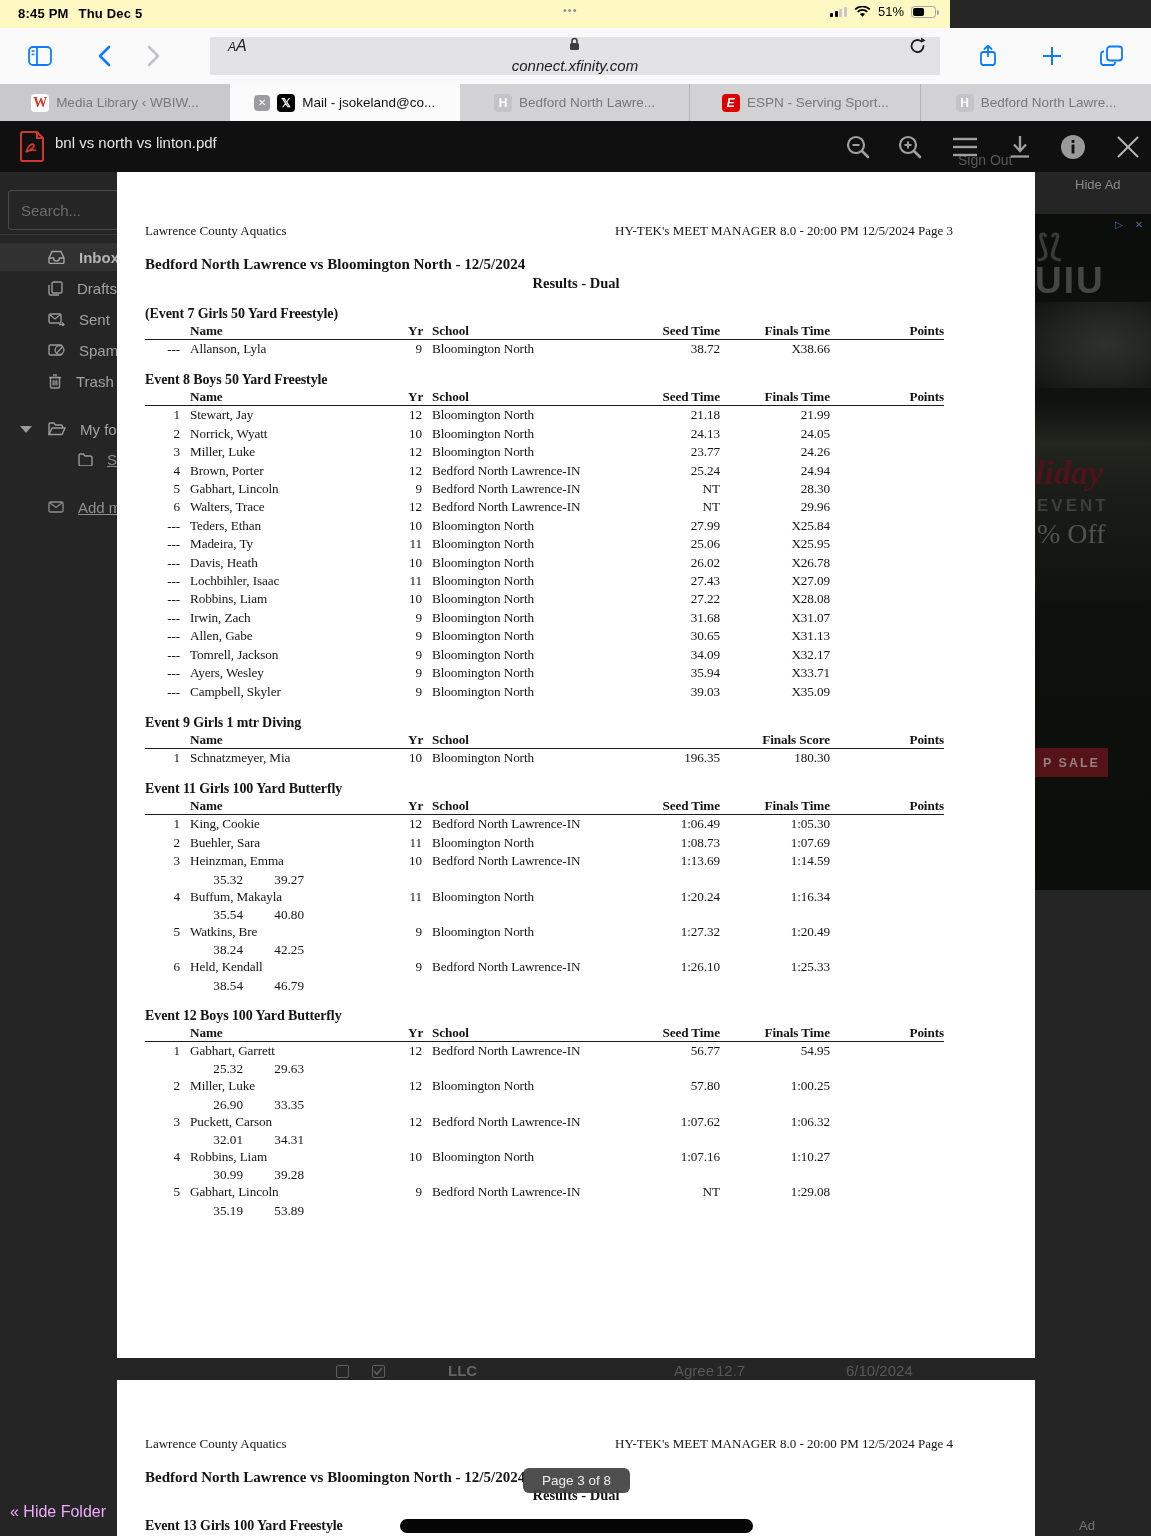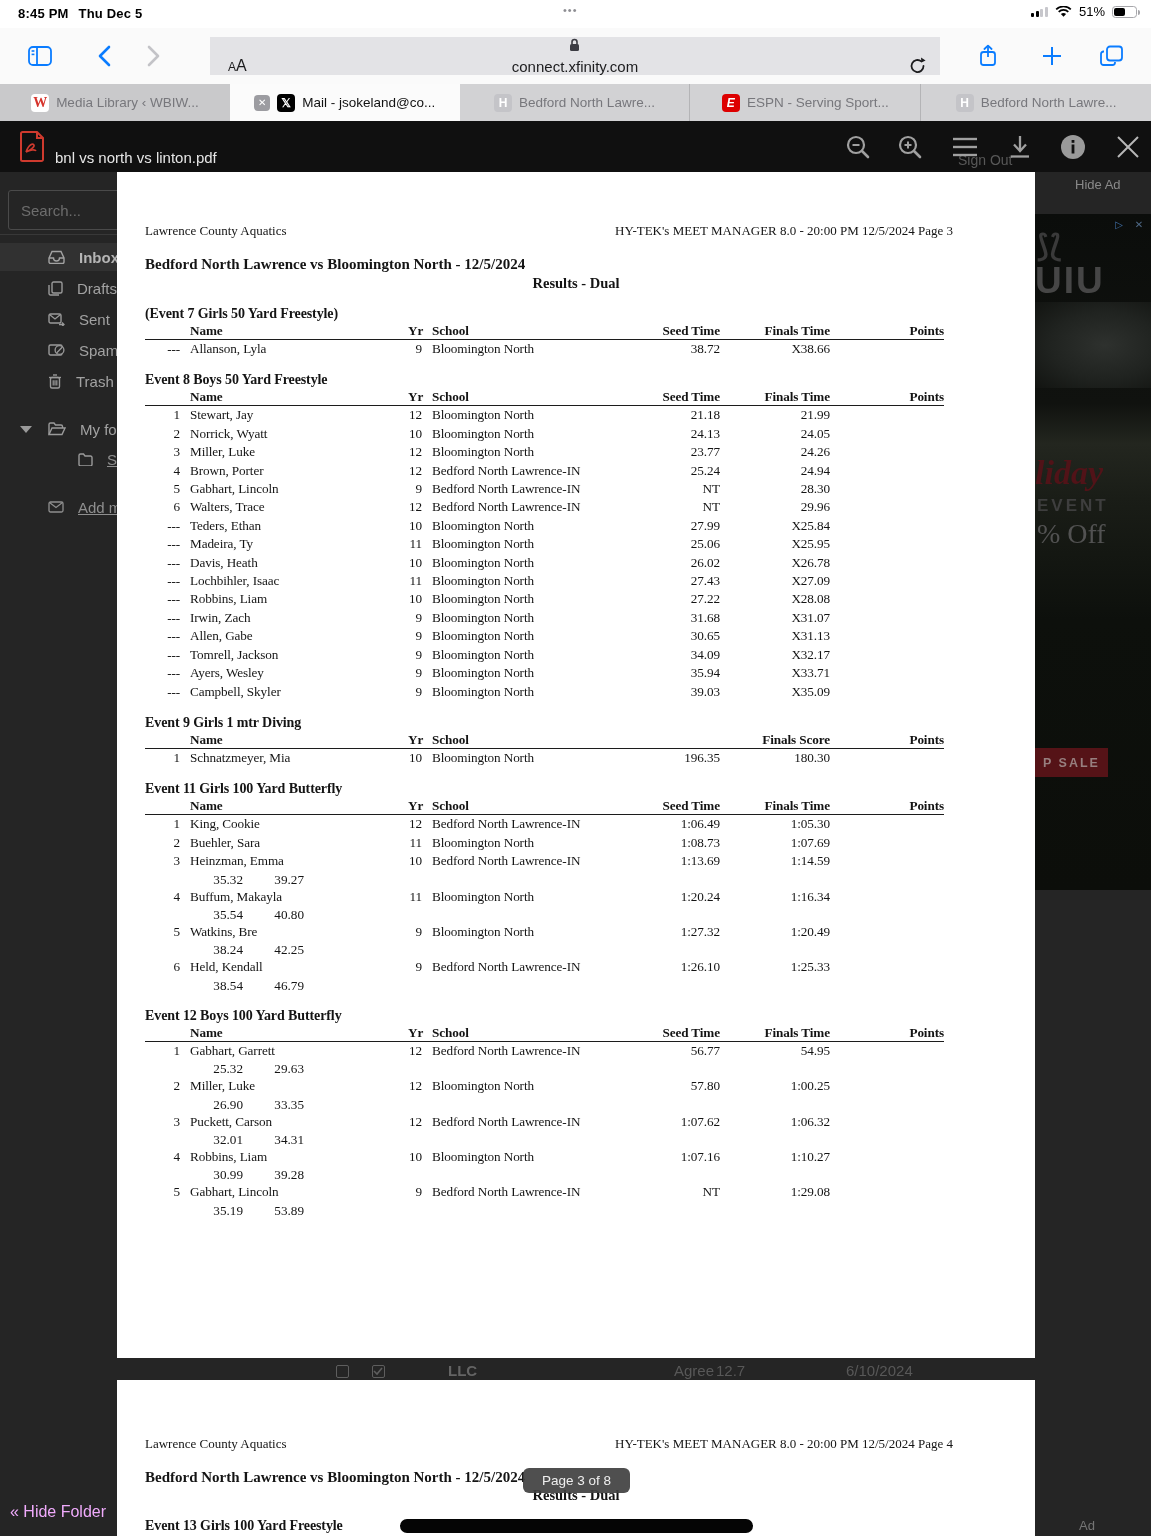--- a/index.html
+++ b/index.html
@@ -1,38 +1,38 @@
 <!DOCTYPE html>
 <html><head>
 <meta charset="utf-8">
 <style>
   * { box-sizing: border-box; margin: 0; padding: 0; }
   html,body { width:1151px; height:1536px; overflow:hidden; background:#262626;
               font-family:"Liberation Sans", sans-serif; }
   .abs { position:absolute; }
 
   
-  #statusbar { position:absolute; left:0; top:0; width:1151px; height:28px; background:#ffffff;
+  #statusbar { position:absolute; left:0; top:0; width:950px; height:28px; background:#fef9c3;
                display:flex; align-items:center; font-size:13px; color:#000; }
   #sb-left { position:absolute; left:18px; top:6px; font-weight:700; letter-spacing:.2px;}
   #sb-left .sb-date { font-weight:600; margin-left:10px; }
   #sb-dots { position:absolute; left:563px; top:4px; color:#8e8e93; font-size:11px; letter-spacing:1px;}
   #sb-right { position:absolute; right:14px; top:4px; display:flex; align-items:center; gap:7px; }
   .sigbars { display:flex; align-items:flex-end; gap:1.5px; height:11px;}
   .sigbars i { width:3px; border-radius:1px; background:#c7c7cc; display:block;}
   .sigbars i.on { background:#000; }
   .batt { width:25px; height:12px; border:1px solid #a6a6aa; border-radius:3.5px; position:relative; }
   .batt i { position:absolute; left:1px; top:1px; bottom:1px; width:11px; background:#000; border-radius:2px;}
   .batt em { position:absolute; right:-4px; top:3px; width:2px; height:5px; background:#a6a6aa; border-radius:0 2px 2px 0;}
 
   
   #toolbar { position:absolute; left:0; top:28px; width:1151px; height:56px; background:#fafafa; }
   .tbicon { position:absolute; top:12px; width:32px; height:32px; display:flex; align-items:center; justify-content:center; cursor:pointer;}
   #urlbar { position:absolute; left:210px; top:9px; width:730px; height:38px; background:#e3e3e6;
-            border-radius:0; display:flex; align-items:flex-end; justify-content:center; }
+            border-radius:0; display:flex; align-items:flex-start; justify-content:center;font-style:italic; }
   #urlbar .aa { position:absolute; left:18px; font-size:16px; color:#1c1c1e; }
   #urlbar .aa .sm { font-size:12px; }
   #urlcenter { display:flex; align-items:center; gap:6px; font-size:15px; color:#1c1c1e;flex-direction:column;}
   #urlbar .reload { position:absolute; right:14px; }
 
   
   #tabbar { position:absolute; left:0; top:84px; width:1151px; height:37px; background:#cfcfd1; display:flex; }
   .tab { flex:1 1 0; display:flex; align-items:center; justify-content:center; gap:7px; font-size:13.5px;
          color:#77777c; background:#d2d2d4; overflow:hidden; white-space:nowrap; cursor:pointer;}
   .tab.first { background:#c9c9cb; }
@@ -85,21 +85,21 @@
               font-family:"Liberation Serif",serif; font-weight:700;}
   #ad-event { position:absolute; left:2px; top:282px; color:#3e3e3e; font-size:17px; font-weight:700; letter-spacing:3px;}
   #ad-off { position:absolute; left:2px; top:304px; color:#525252; font-size:28px; font-family:"Liberation Serif",serif;}
   #ad-btn { position:absolute; left:0px; top:534px; width:73px; height:29px; background:#551317;
             color:#977f7f; font-weight:700; font-size:12.5px; letter-spacing:2px; display:flex; align-items:center;
             justify-content:center; cursor:pointer;}
   #ad-feedback { position:absolute; left:1079px; top:1397px; color:#757575; font-size:13px; cursor:pointer;}
 
   
   #pdfbar { position:absolute; left:0; top:0; width:1151px; height:51px; background:#101010; }
-  #pdfbar .fname { position:absolute; left:55px; top:28px; color:#e6e6e6; font-size:15px;}
+  #pdfbar .fname { position:absolute; left:55px; top:13px; color:#e6e6e6; font-size:15px;}
   #signout { position:absolute; left:958px; top:31px; color:#585858; font-size:14px; z-index:0;}
   .pdficon-btn { position:absolute; top:10px; width:34px; height:32px; display:flex; align-items:center; justify-content:center; cursor:pointer; z-index:1;}
 
   
   .pdfpage { position:absolute; left:117px; width:918px; background:#fff; color:#141414;
              font-family:"Liberation Serif", serif; }
   #page1 { top:51px; height:1186px; }
   #page2 { top:1259px; height:156px; overflow:hidden; }
   .pdf-inner { position:relative; padding-left:28px; }
   .meta-row { width:808px; display:flex; justify-content:space-between; font-size:13px; line-height:16px;}

